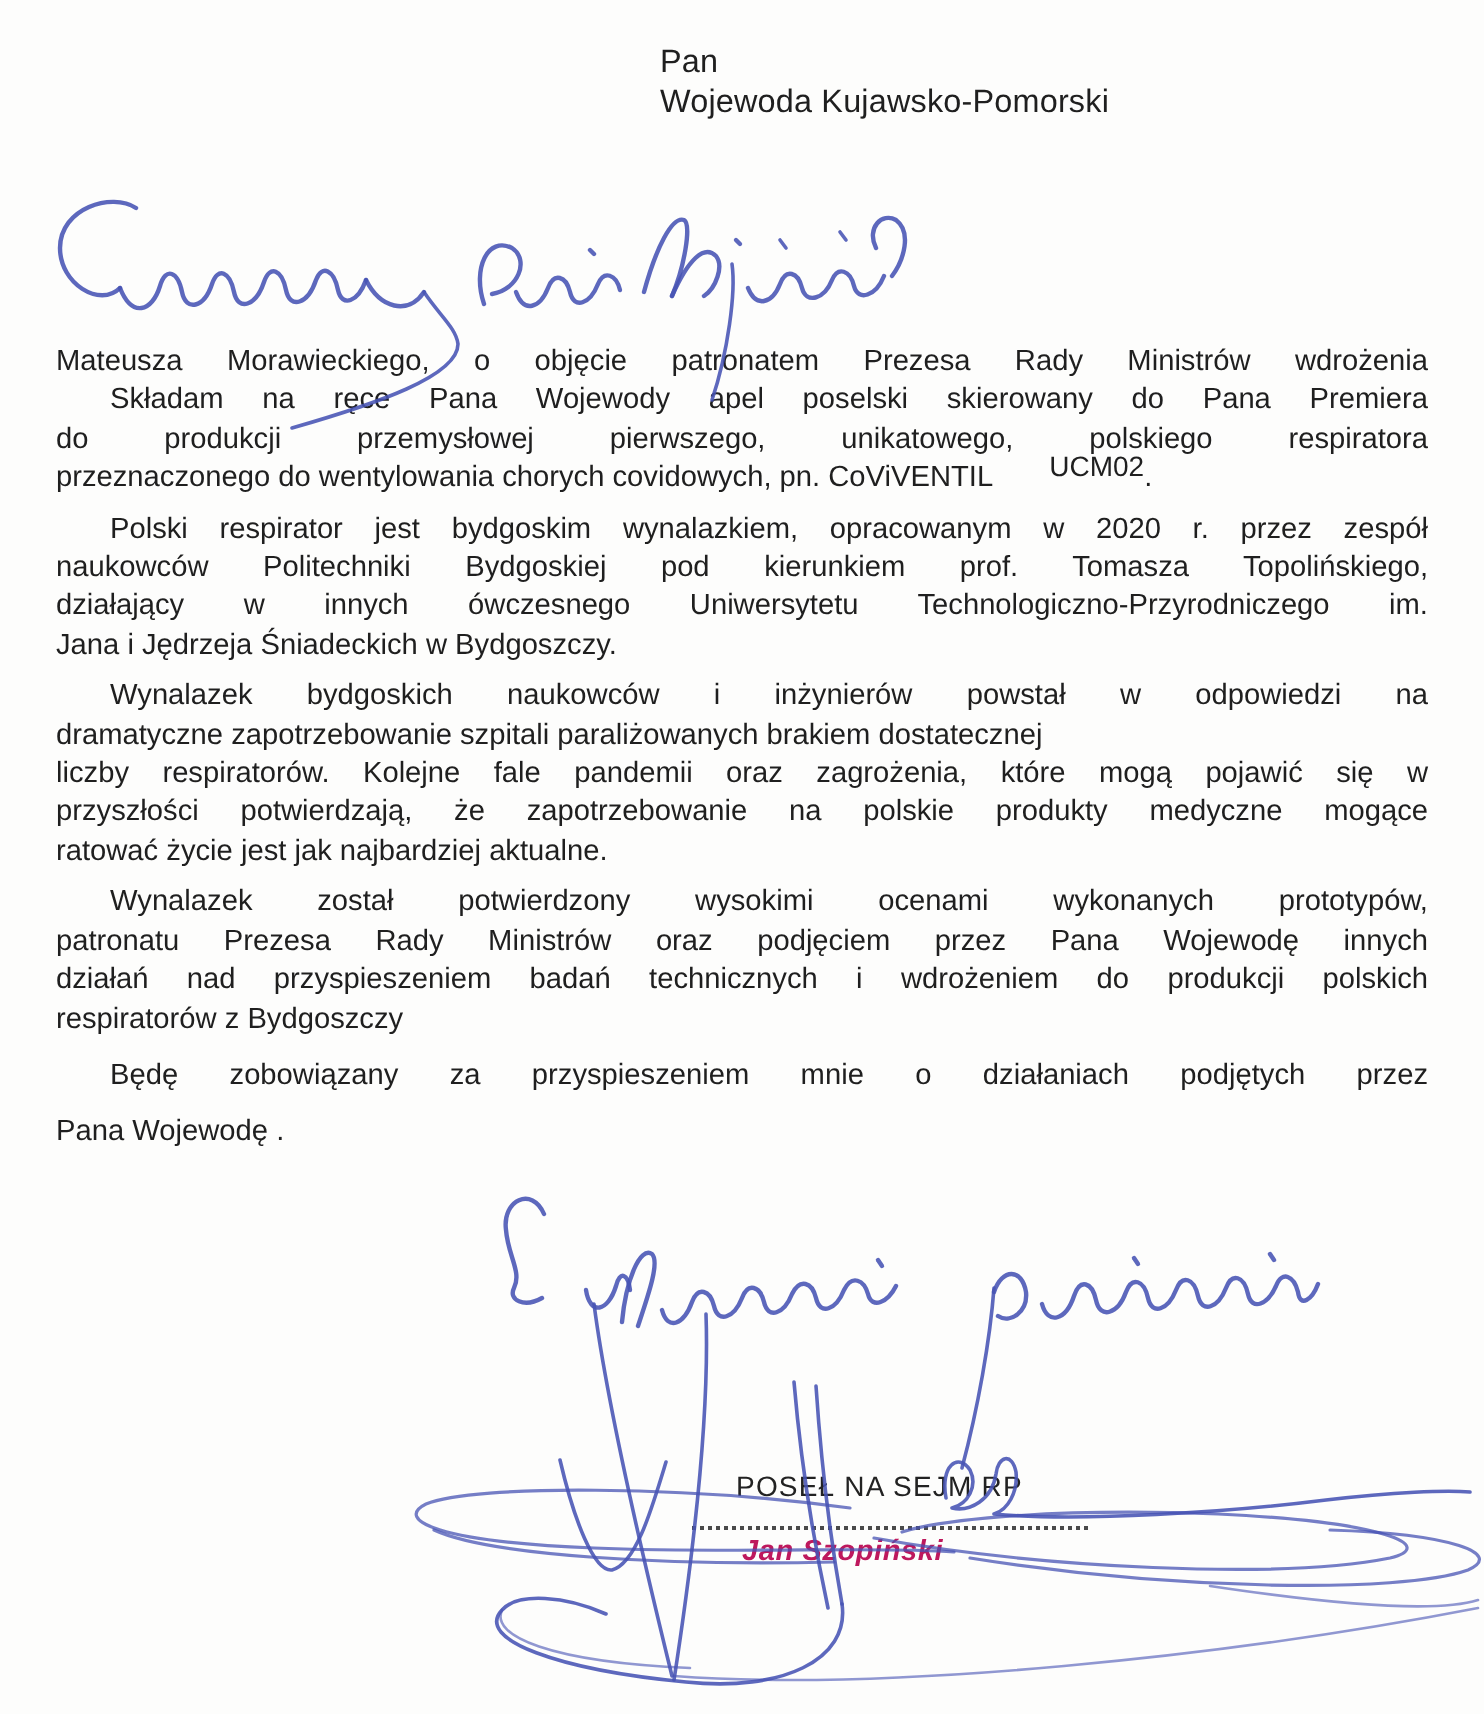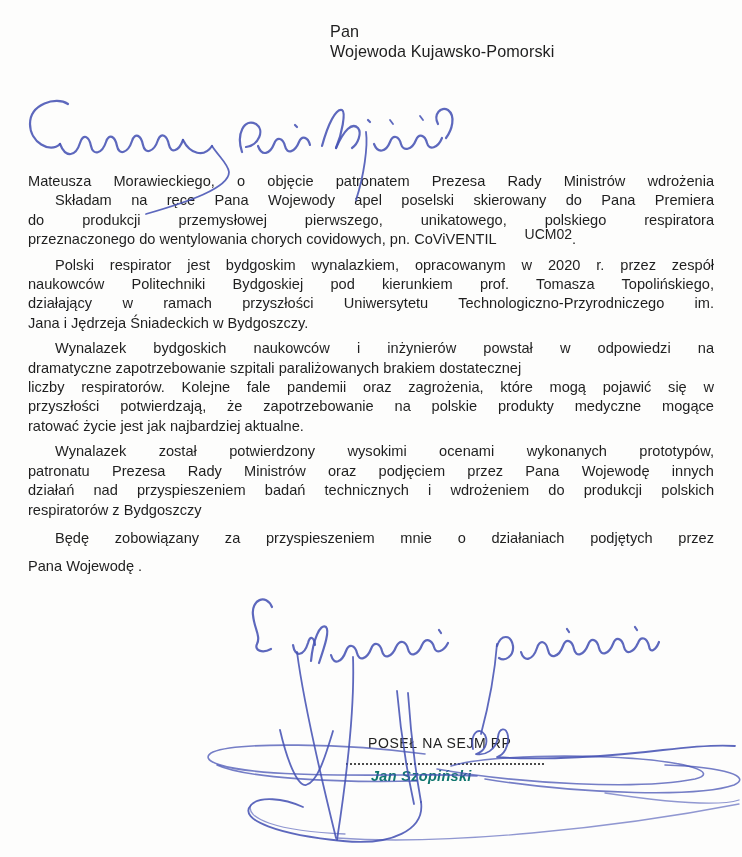--- a/index.html
+++ b/index.html
@@ -36,21 +36,21 @@
     position:absolute; left:368px; top:735px; z-index:1;
     font-size:14px; letter-spacing:0.6px; color:#222;
   }
   .sig-dotted {
     position:absolute; left:346px; top:763px; width:198px; height:0;
     border-top:2px dotted #4a4a4a; z-index:1;
   }
   .sig-name {
     position:absolute; left:371px; top:768px; z-index:1;
     font-weight:bold; font-style:italic; font-size:14.5px;
-    letter-spacing:0.3px; color:#0f766e;
+    letter-spacing:0.3px; color:#be185d;
   }
   
   .hand { position:absolute; z-index:2; pointer-events:none; }
   .salutation-svg { left:18px; top:96px; }
   .signature-svg  { left:185px; top:588px; }
   .inkstroke {
     fill:none; stroke:var(--ink); stroke-linecap:round; stroke-linejoin:round;
     stroke-opacity:0.88;
   }
   .w22 { stroke-width:2.2; } .w18 { stroke-width:1.8; }
@@ -88,21 +88,21 @@
   <div class="letter-body">
       <div class="para para-1">
         <div class="line jl">Mateusza Morawieckiego, o objęcie patronatem Prezesa Rady Ministrów wdrożenia</div>
         <div class="line jl ind">Składam na ręce Pana Wojewody apel poselski skierowany do Pana Premiera</div>
         <div class="line jl">do produkcji przemysłowej pierwszego, unikatowego, polskiego respiratora</div>
         <div class="line">przeznaczonego do wentylowania chorych covidowych, pn. CoViVENTIL<sup>UCM02</sup>.</div>
       </div>
       <div class="para para-2">
         <div class="line jl ind">Polski respirator jest bydgoskim wynalazkiem, opracowanym w 2020 r. przez zespół</div>
         <div class="line jl">naukowców Politechniki Bydgoskiej pod kierunkiem prof. Tomasza Topolińskiego,</div>
-        <div class="line jl">działający w ramach przyszłości Uniwersytetu Technologiczno-Przyrodniczego im.</div>
+        <div class="line jl">działający w innych ówczesnego Uniwersytetu Technologiczno-Przyrodniczego im.</div>
         <div class="line">Jana i Jędrzeja Śniadeckich w Bydgoszczy.</div>
       </div>
       <div class="para para-3">
         <div class="line jl ind">Wynalazek bydgoskich naukowców i inżynierów powstał w odpowiedzi na</div>
         <div class="line">dramatyczne zapotrzebowanie szpitali paraliżowanych brakiem dostatecznej</div>
         <div class="line jl">liczby respiratorów. Kolejne fale pandemii oraz zagrożenia, które mogą pojawić się w</div>
         <div class="line jl">przyszłości potwierdzają, że zapotrzebowanie na polskie produkty medyczne mogące</div>
         <div class="line">ratować życie jest jak najbardziej aktualne.</div>
       </div>
       <div class="para para-4">

